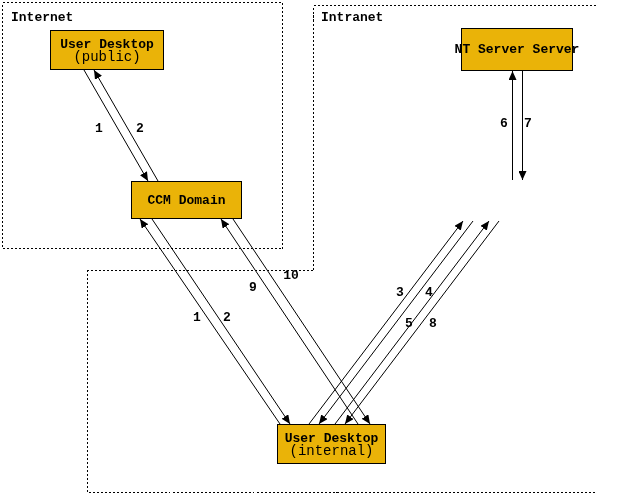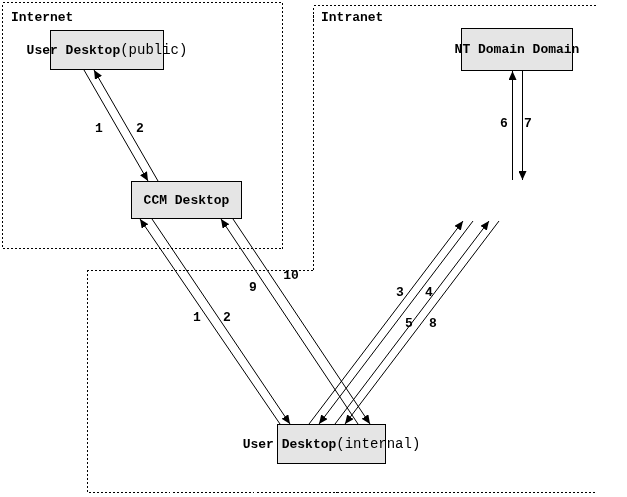--- a/index.html
+++ b/index.html
@@ -2,22 +2,22 @@
 <html><head>
 <meta charset="utf-8">
 <style>
   html,body{margin:0;padding:0;background:#fff;}
   .stage{
     position:relative;width:597px;height:497px;background:#ffffff;
     font-family:"Liberation Mono","DejaVu Sans Mono",monospace;color:#000;overflow:hidden;
   }
   .lines-layer{position:absolute;left:0;top:0;width:627px;height:497px;}
   .node{
-    position:absolute;border:1px solid #000;background:#e5e5e5;box-sizing:border-box;
-    display:flex;align-items:center;justify-content:center;
+    position:absolute;border:1px solid #000;background:#eab308;box-sizing:border-box;
+    display:flex;flex-direction:column;align-items:center;justify-content:center;
     text-align:center;
   }
   .node-title{font-weight:bold;font-size:13px;line-height:15px;white-space:nowrap;}
   .node-sub{font-size:14px;line-height:11px;white-space:nowrap;}
   .zone-label{position:absolute;font-weight:bold;font-size:13px;line-height:13px;white-space:nowrap;}
   .flow-label{
     position:absolute;font-weight:bold;font-size:13px;line-height:13px;
     transform:translate(-50%,-50%);white-space:nowrap;
   }
 </style>
@@ -57,25 +57,25 @@
 
   <div class="zone-label" style="left:11px;top:11px">Internet</div>
   <div class="zone-label" style="left:321px;top:11px">Intranet</div>
 
   <div class="node" style="left:50px;top:30px;width:114px;height:40px">
     <div class="node-title">User Desktop</div>
     <div class="node-sub">(public)</div>
   </div>
 
   <div class="node" style="left:131px;top:181px;width:111px;height:38px">
-    <div class="node-title">CCM Desktop</div>
+    <div class="node-title">CCM Domain</div>
   </div>
 
   <div class="node" style="left:461px;top:28px;width:112px;height:43px">
-    <div class="node-title">NT Domain Domain</div>
+    <div class="node-title">NT Server Server</div>
   </div>
 
 
   <div class="node" style="left:277px;top:424px;width:109px;height:40px">
     <div class="node-title">User Desktop</div>
     <div class="node-sub">(internal)</div>
   </div>
 
   <span class="flow-label" style="left:99px;top:128px">1</span>
   <span class="flow-label" style="left:140px;top:128px">2</span>

